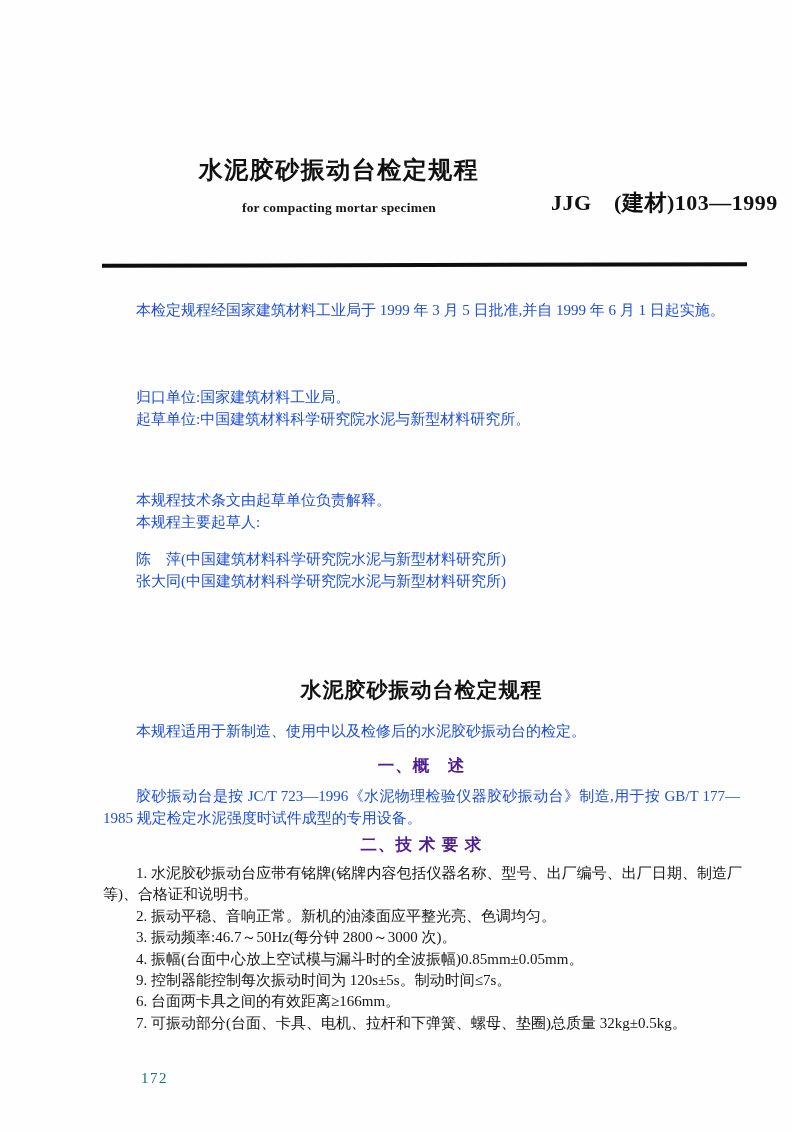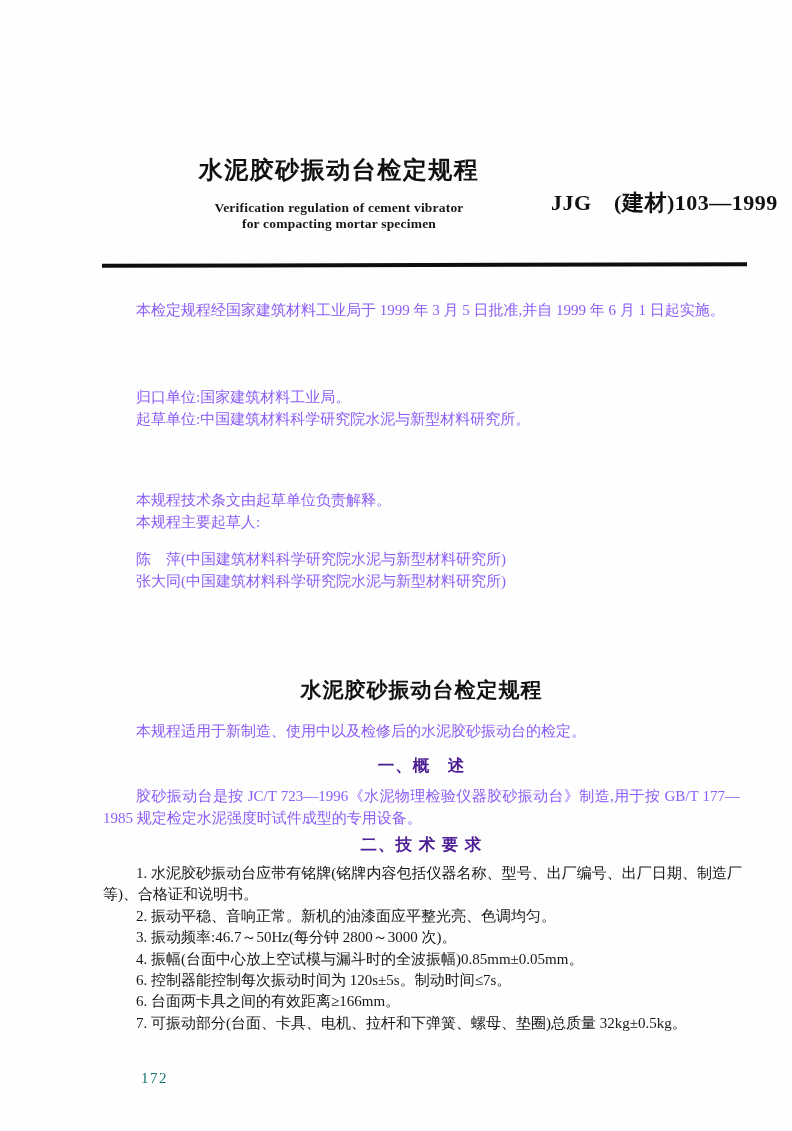--- a/index.html
+++ b/index.html
@@ -33,21 +33,21 @@
     white-space:nowrap;
   }
   .header-rule {
     position:absolute; left:102px; top:263px; width:645px; height:4px;
     background:#0e0e0e; transform:rotate(-0.15deg);
   }
 
   
   .line {
     position:absolute; left:103px; width:637px;
-    font-size:15px; line-height:20px; color:#8b5cf6;
+    font-size:15px; line-height:20px; color:#1d4ed8;
   }
   .ind { text-indent:33px; }
 
   .approval       { top:300px; }
   .unit-1         { top:387px; }
   .unit-2         { top:409px; }
   .interpretation { top:490px; }
   .drafters-label { top:512px; }
   .drafter-1      { top:549px; }
   .drafter-2      { top:571px; }
@@ -81,21 +81,20 @@
   }
 </style>
 </head>
 <body>
 
 <div class="page">
 
   <div class="title-block">
     <div class="title-cn">水泥胶砂振动台检定规程</div>
     <div class="title-en">
-      <div>Verification regulation of cement vibrator</div>
       <div>for compacting mortar specimen</div>
     </div>
   </div>
 
   <div class="doc-code">JJG　(建材)103—1999</div>
 
   <div class="header-rule"></div>
 
   <p class="line ind approval">本检定规程经国家建筑材料工业局于 1999 年 3 月 5 日批准,并自 1999 年 6 月 1 日起实施。</p>
 
@@ -116,20 +115,20 @@
 
   <p class="line ind overview-para">胶砂振动台是按 JC/T 723—1996《水泥物理检验仪器胶砂振动台》制造,用于按 GB/T 177—1985 规定检定水泥强度时试件成型的专用设备。</p>
 
   <div class="sec-heading sec-req-h">二、技 术 要 求</div>
 
   <div class="req-items">
     <p>1. 水泥胶砂振动台应带有铭牌(铭牌内容包括仪器名称、型号、出厂编号、出厂日期、制造厂等)、合格证和说明书。</p>
     <p>2. 振动平稳、音响正常。新机的油漆面应平整光亮、色调均匀。</p>
     <p>3. 振动频率:46.7～50Hz(每分钟 2800～3000 次)。</p>
     <p>4. 振幅(台面中心放上空试模与漏斗时的全波振幅)0.85mm±0.05mm。</p>
-    <p>6. 控制器能控制每次振动时间为 120s±5s。制动时间≤7s。</p>
+    <p>9. 控制器能控制每次振动时间为 120s±5s。制动时间≤7s。</p>
     <p>6. 台面两卡具之间的有效距离≥166mm。</p>
     <p>7. 可振动部分(台面、卡具、电机、拉杆和下弹簧、螺母、垫圈)总质量 32kg±0.5kg。</p>
   </div>
 
   <div class="page-num">172</div>
 
 </div>
 
 </body></html>

